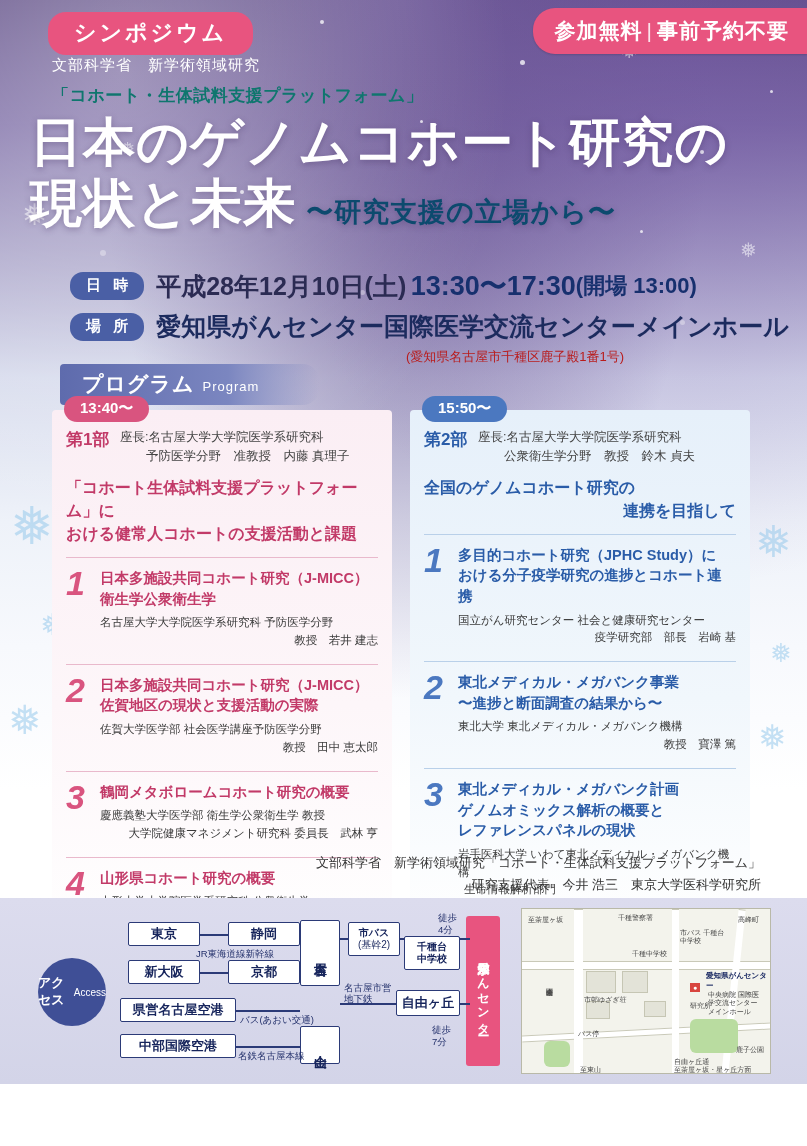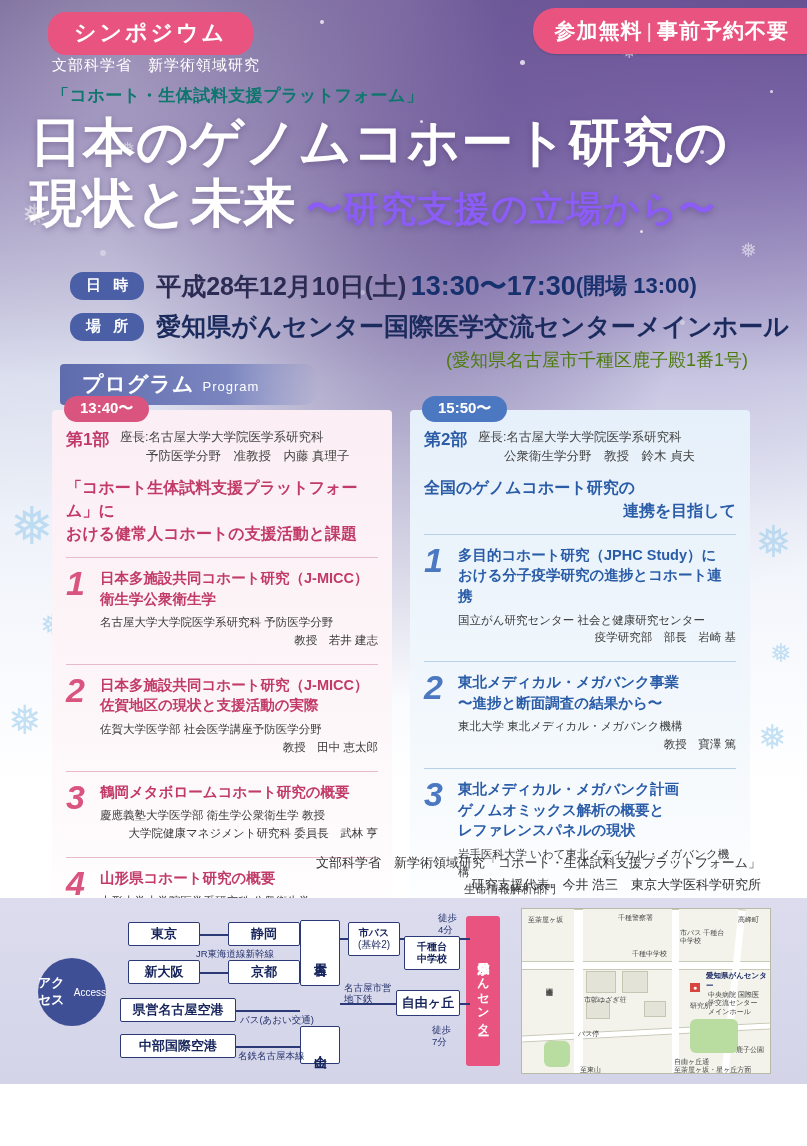--- a/index.html
+++ b/index.html
@@ -58,41 +58,41 @@
   }
   .main-title {
     position: absolute; left: 30px; top: 112px; width: 750px;
     color: #ffffff; font-weight: bold;
     font-size: 52px; line-height: 1.18;
     text-shadow: 0 2px 6px rgba(60,40,90,.35);
     letter-spacing: 1px;
   }
   .main-title .l2 { display: inline-block; }
   .title-sub {
-    color: #8b5cf6; font-size: 36px; font-weight: bold;
+    color: #0c4a6e; font-size: 27px; font-weight: bold;
     letter-spacing: 1px; padding-left: 10px; text-align: center;
   }
 
   
   .info-row { position: absolute; left: 70px; color: #2b2b53; }
   .chip {
     display: inline-block; background: #4a5fa5; color: #fff;
     font-size: 15px; font-weight: bold; letter-spacing: 4px;
     padding: 4px 12px 5px 16px; border-radius: 13px;
     vertical-align: middle;
   }
   .row-date { top: 268px; }
   .row-place { top: 310px; }
   .date-main { font-size: 25px; font-weight: bold; vertical-align: middle; margin-left: 12px; }
   .date-time { font-size: 27px; font-weight: bold; color: #17306e; vertical-align: middle; }
   .date-open { font-size: 22px; font-weight: bold; color: #17306e; vertical-align: middle; }
   .place-main { font-size: 25px; font-weight: bold; vertical-align: middle; margin-left: 12px; color: #1c2b5e; }
   .place-addr {
     position: absolute; left: 406px; top: 348px;
-    font-size: 18px; color: #4d7c0f; margin-left: 40px;
+    font-size: 13px; color: #b91c1c;
   }
 
   
   .prog-tab {
     position: absolute; left: 60px; top: 364px;
     background: linear-gradient(90deg, #5e6bad 0%, #7b86c0 65%, rgba(123,134,192,0) 100%);
     color: #fff; padding: 6px 60px 7px 22px;
     border-radius: 4px 16px 16px 4px;
     font-size: 21px; font-weight: bold; letter-spacing: 1px;
   }

